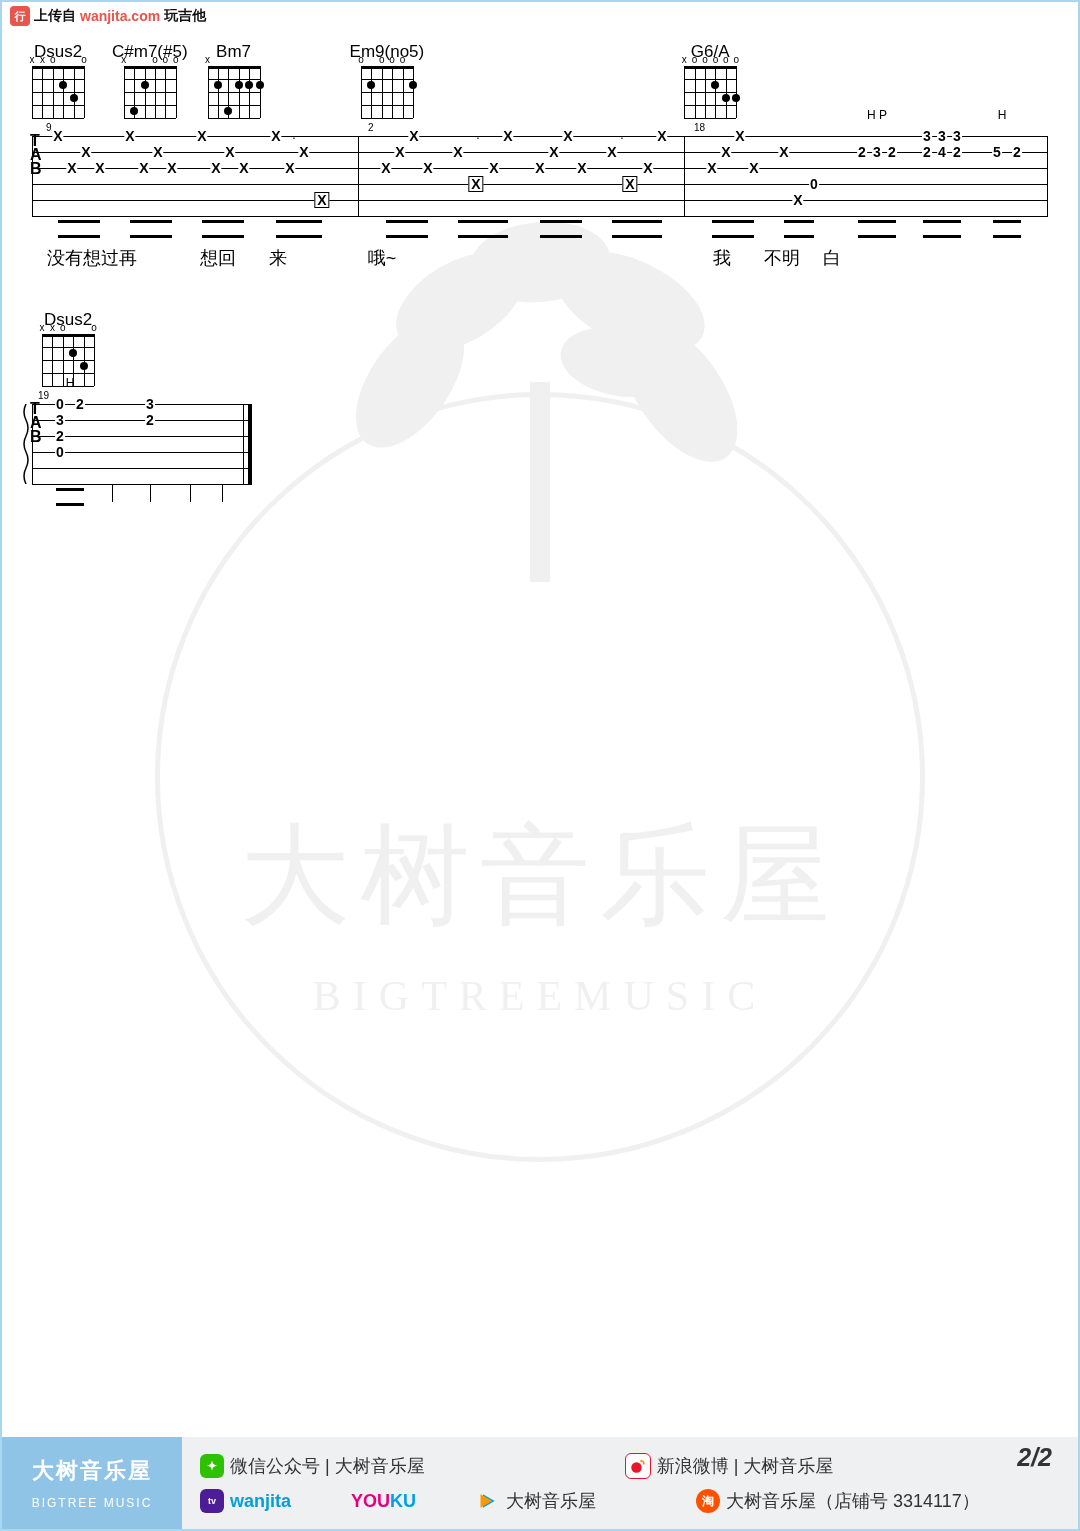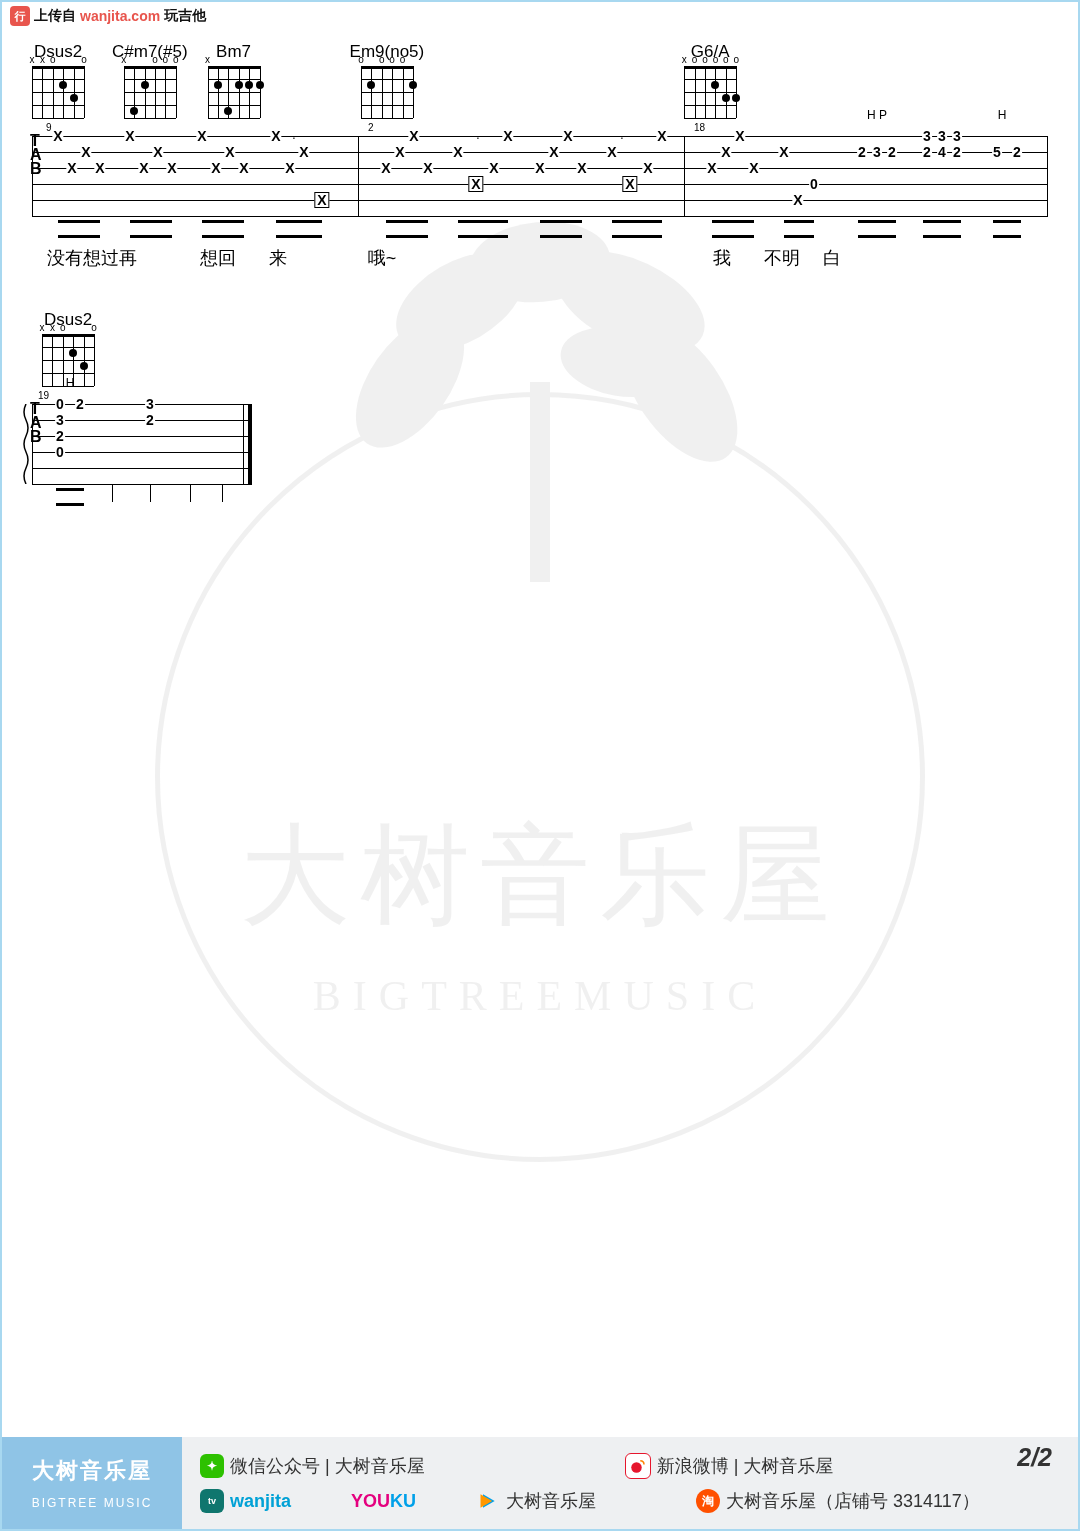--- a/index.html
+++ b/index.html
@@ -42,21 +42,21 @@
   .footer{position:absolute;bottom:0;left:0;right:0;height:92px;display:flex}
   .footer-left{width:180px;background:#8fc4e6;color:#fff;display:flex;flex-direction:column;justify-content:center;align-items:center}
   .footer-left .cn{font-size:22px;font-weight:bold;letter-spacing:2px}
   .footer-left .en{font-size:12px;letter-spacing:2px;margin-top:10px}
   .footer-right{flex:1;background:#eef0f2;display:flex;flex-direction:column;justify-content:center;padding:8px 18px;gap:10px;font-size:18px;color:#333;position:relative}
   .footer-row{display:flex;gap:60px;align-items:center}
   .footer-item{display:flex;align-items:center;gap:6px}
   .ic{width:24px;height:24px;border-radius:6px;display:inline-flex;align-items:center;justify-content:center;font-size:12px;color:#fff;font-weight:bold}
   .ic-wechat{background:#2dc100}
   .ic-weibo{background:#fff;border:1px solid #e6162d}
-  .ic-bili{background:#0f766e;color:#fff;font-size:9px}
+  .ic-bili{background:#4c1d95;color:#fff;font-size:9px}
   .ic-tao{background:#ff5000;border-radius:50%}
   .page-num{position:absolute;right:26px;top:6px;font-size:25px;font-weight:bold;font-style:italic}
   .arpeg{position:absolute;left:-10px;top:0;bottom:0;width:8px}
   .arpeg svg{height:80px}
 </style>
 </head>
 <body>
 
 <div class="page-border">
 

